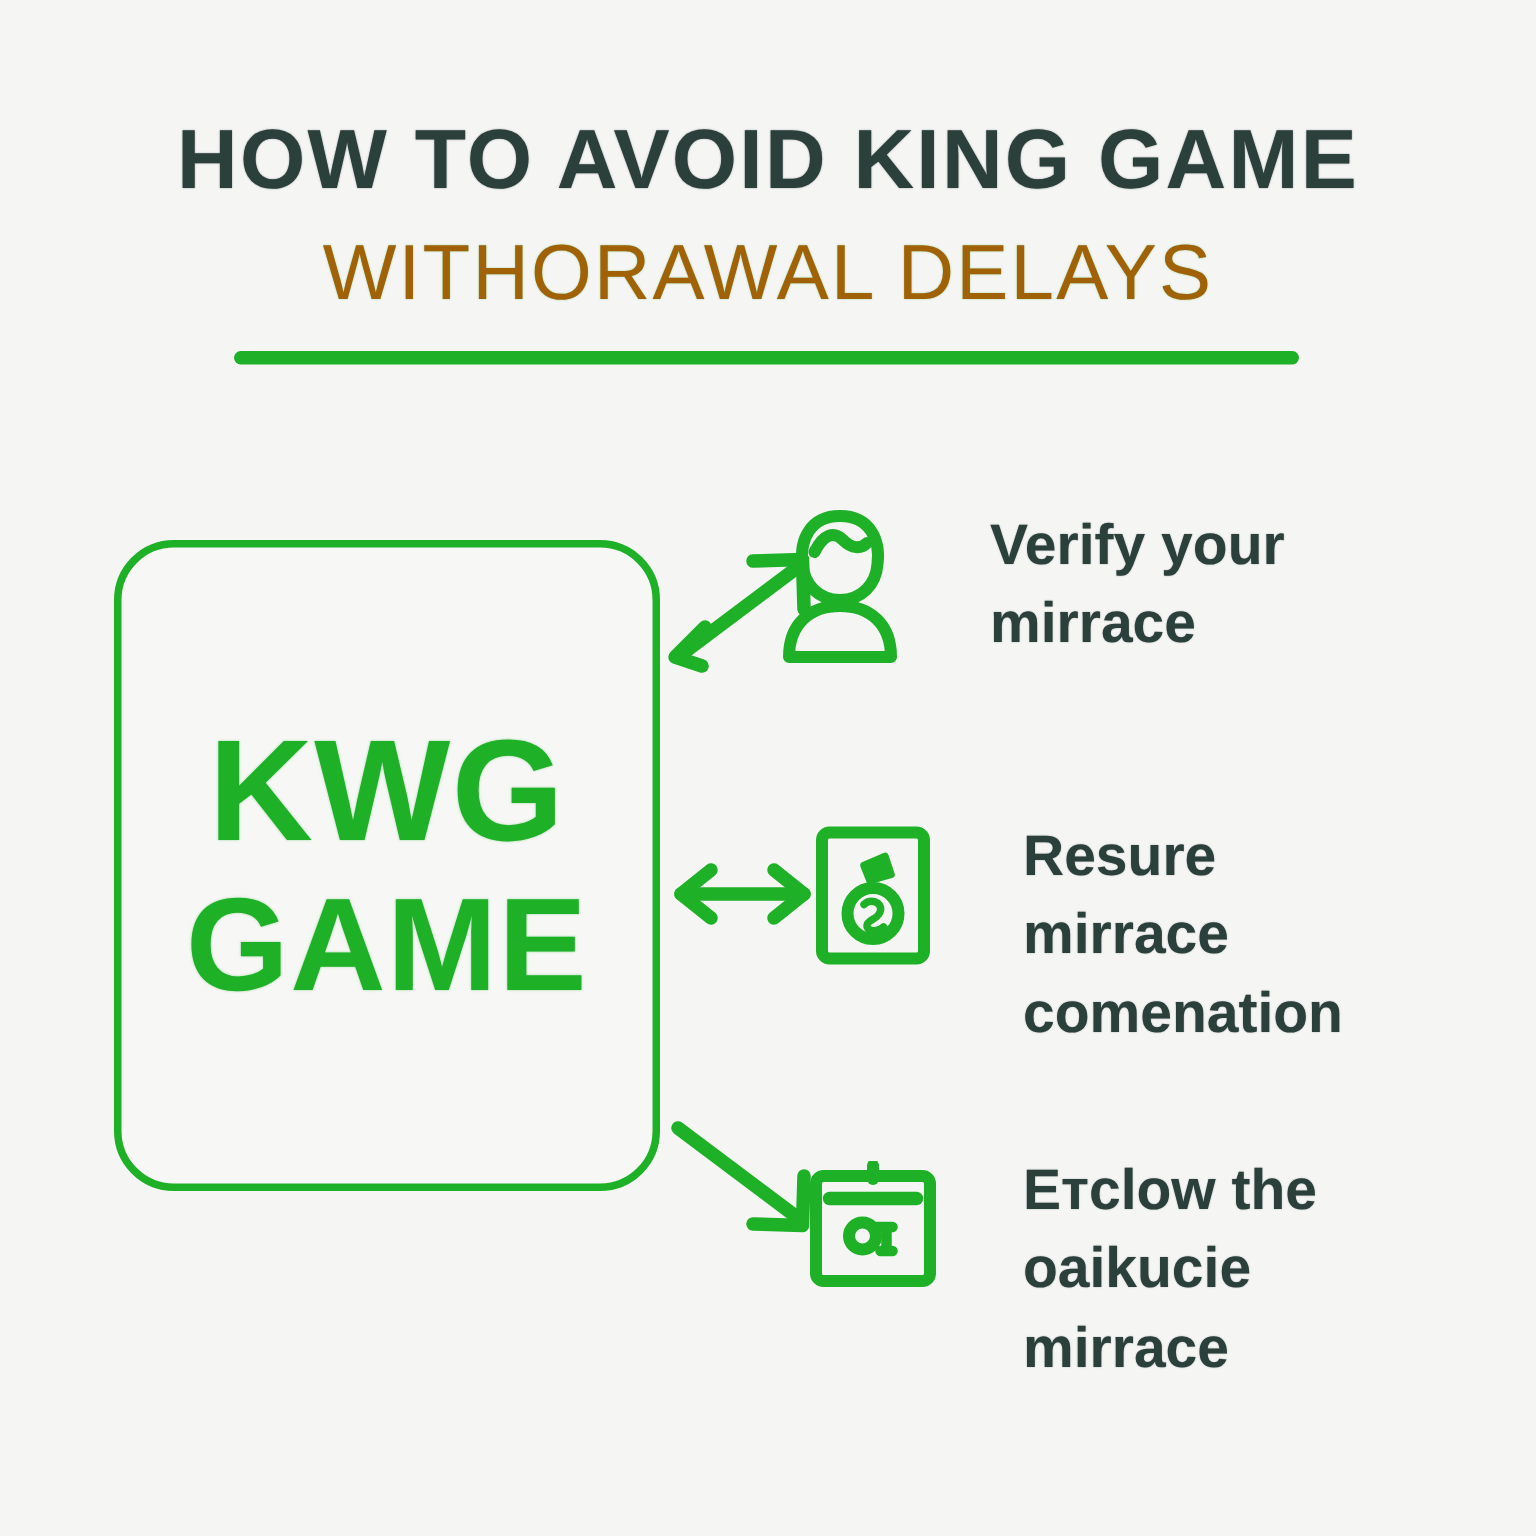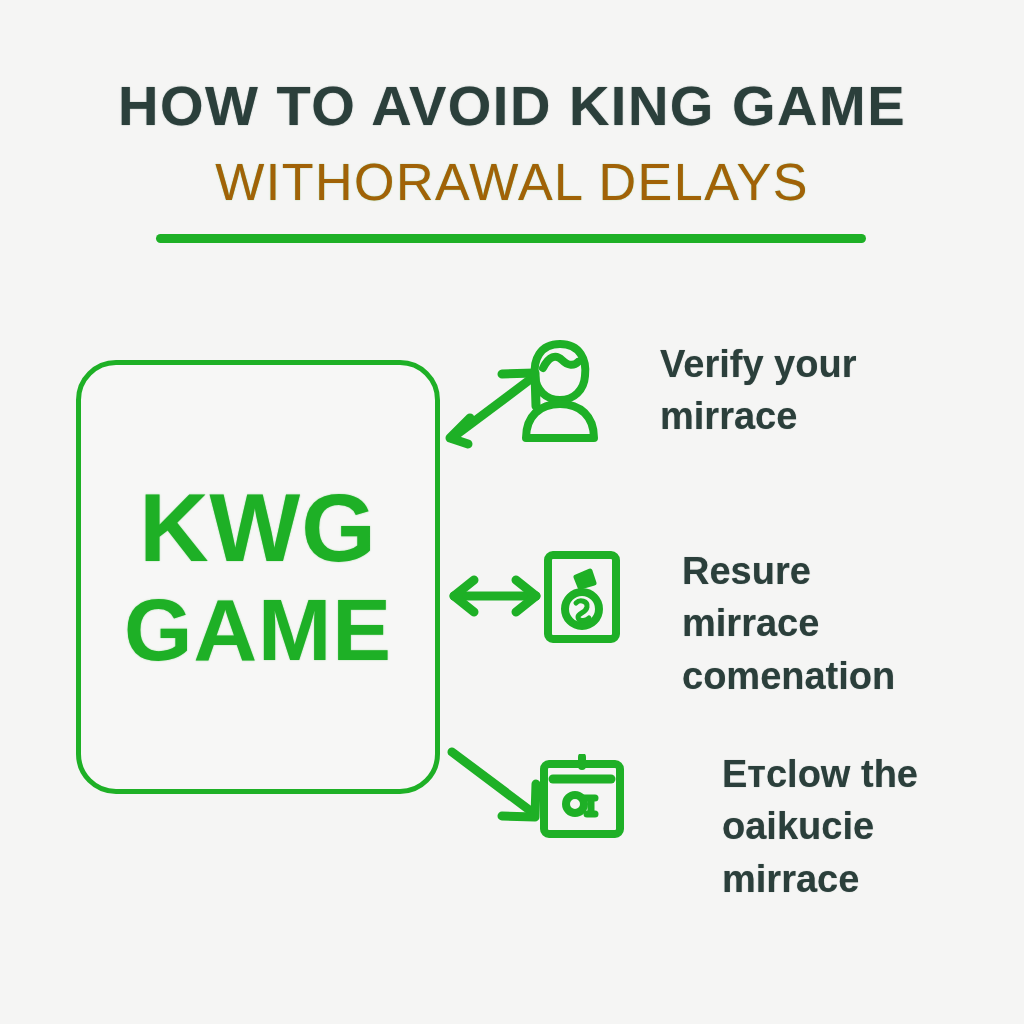--- a/index.html
+++ b/index.html
@@ -110,21 +110,21 @@
     font-size: 38px;
     line-height: 1.38;
     color: #2b3f3b;
     text-shadow: 0 0 1.0px rgba(43,63,59,0.45);
     max-width: 300px;
   }
   .row-text .tl { display: block; white-space: nowrap; }
 
   #row-1 { left: 512px; top: 338px; }
   #row-2 { left: 534px; top: 545px; }
-  #row-3 { left: 534px; top: 748px; gap: 40px; }
+  #row-3 { left: 534px; top: 768px; }
 
   
   .arrow {
     position: absolute;
   }
   #arrow-1 { left: 440px; top: 358px; }
   #arrow-2 { left: 440px; top: 568px; }
   #arrow-3 { left: 440px; top: 740px; }
 </style>
 </head>

